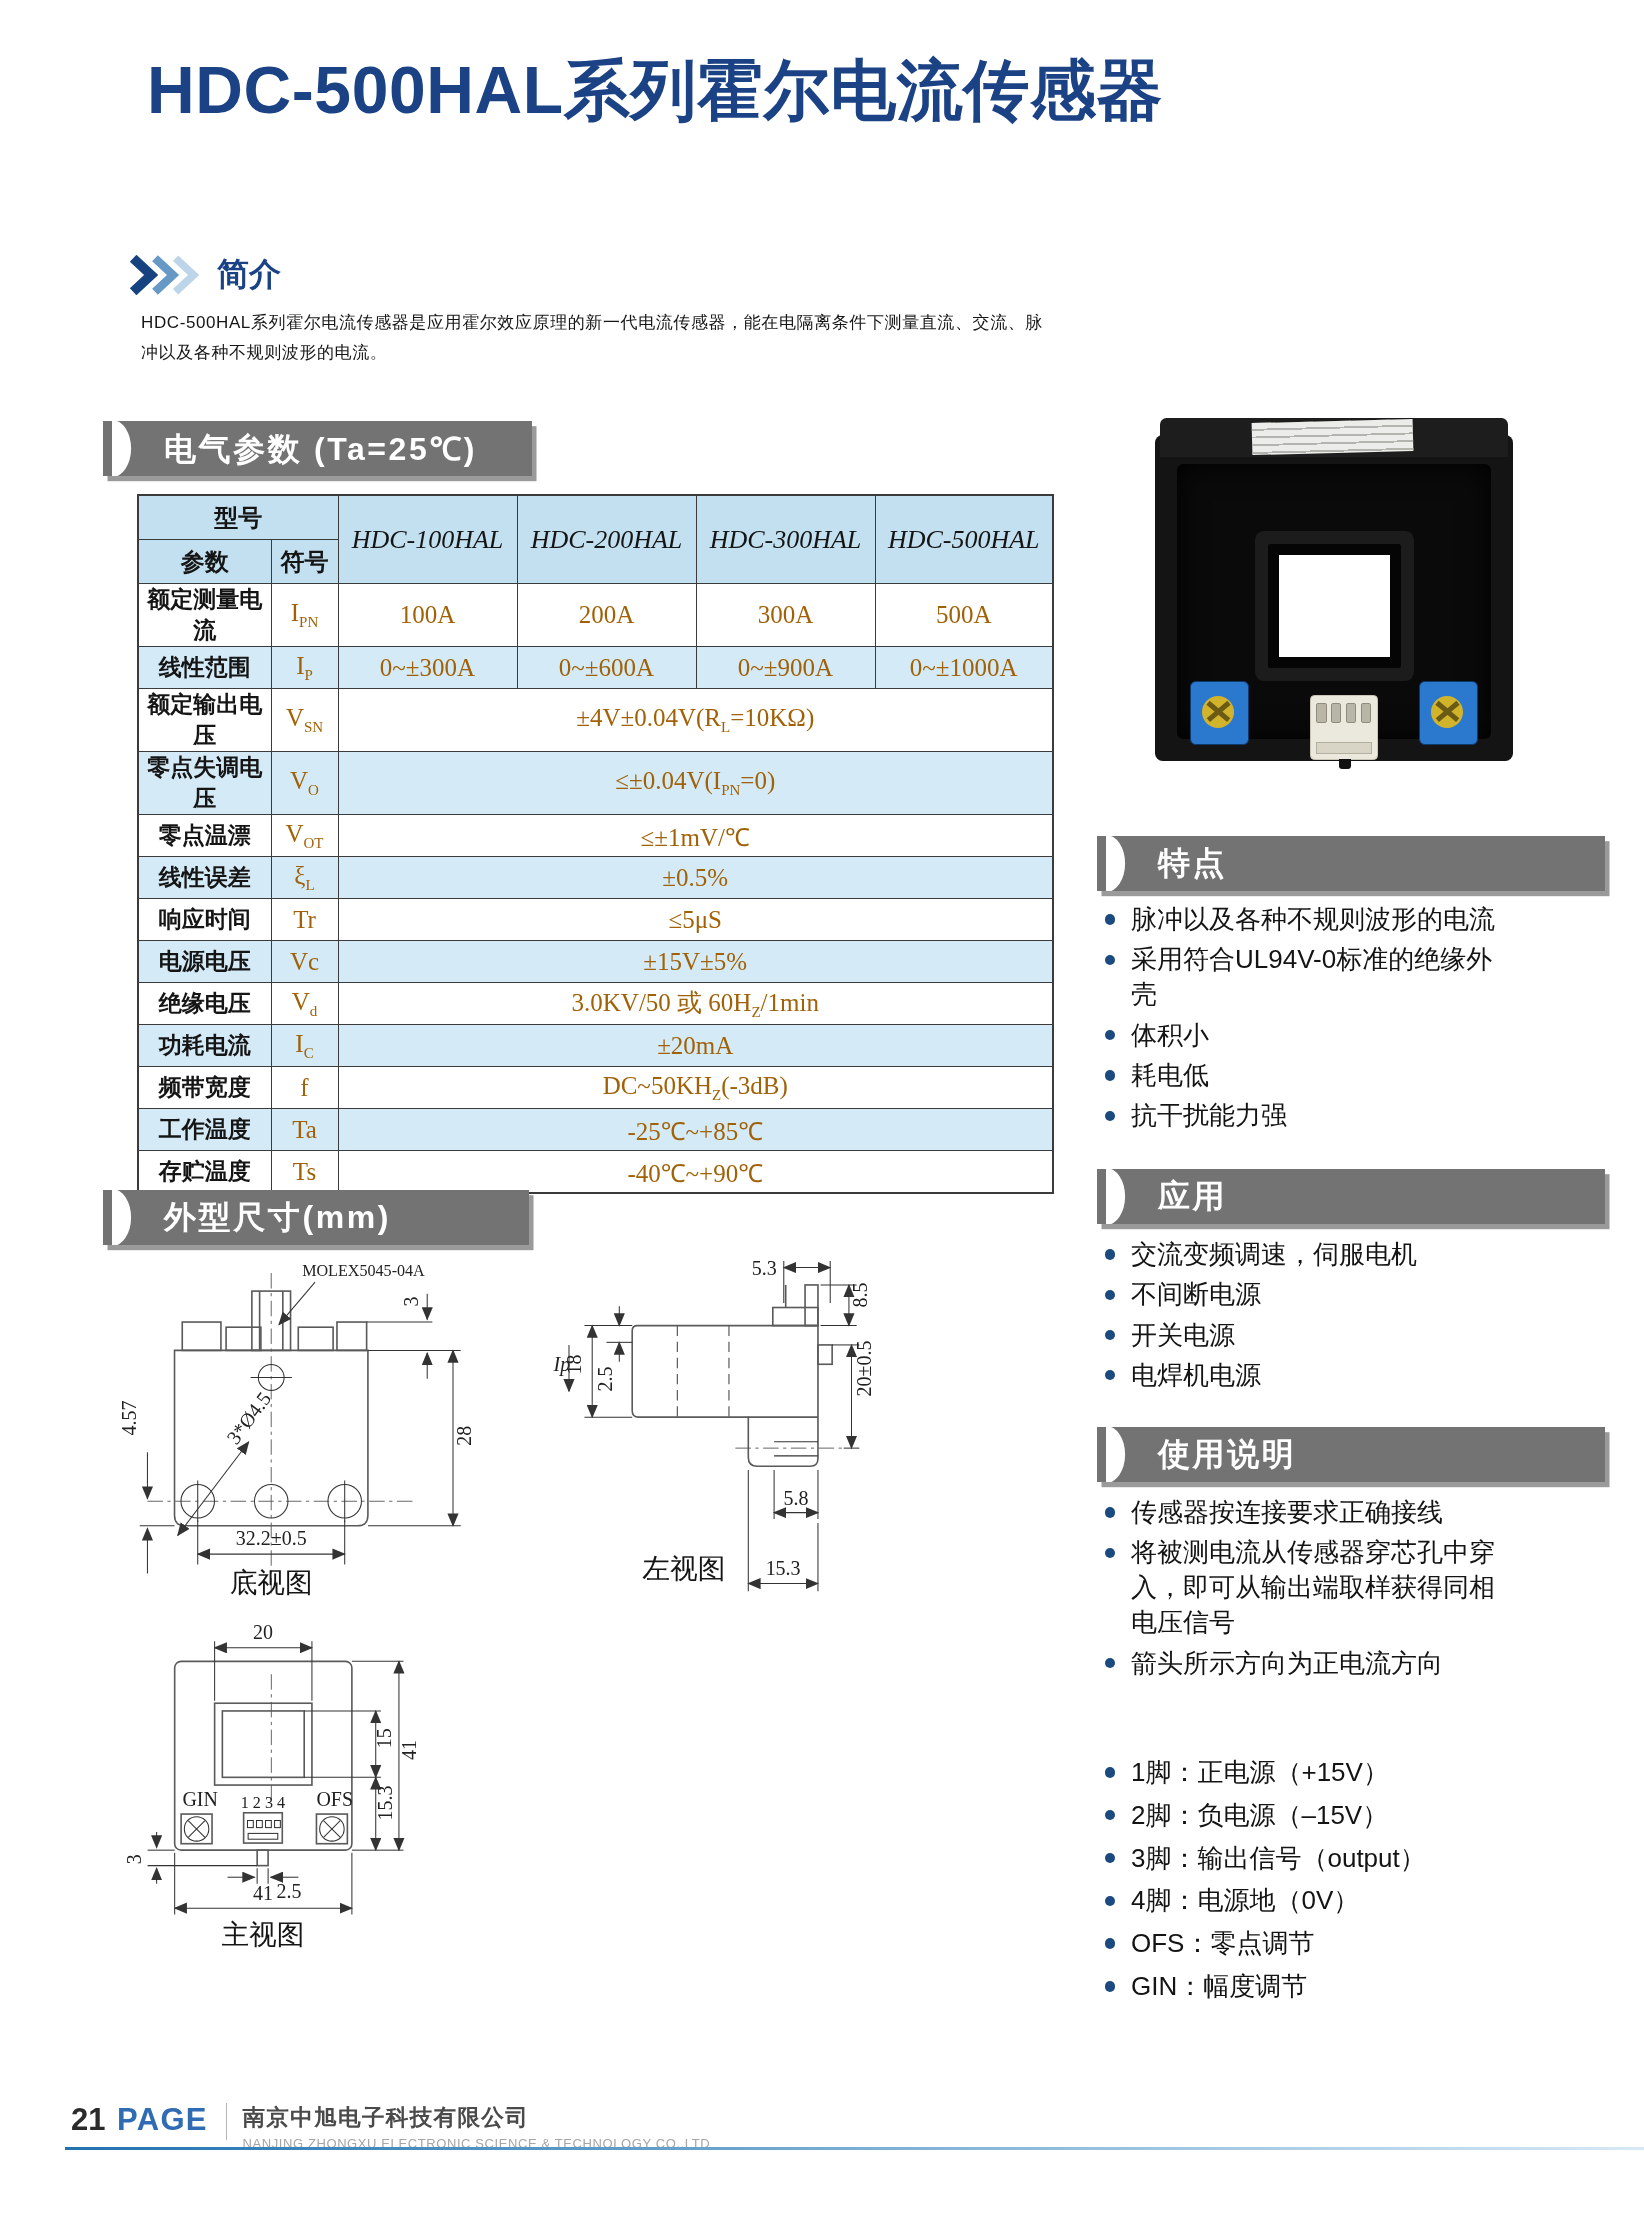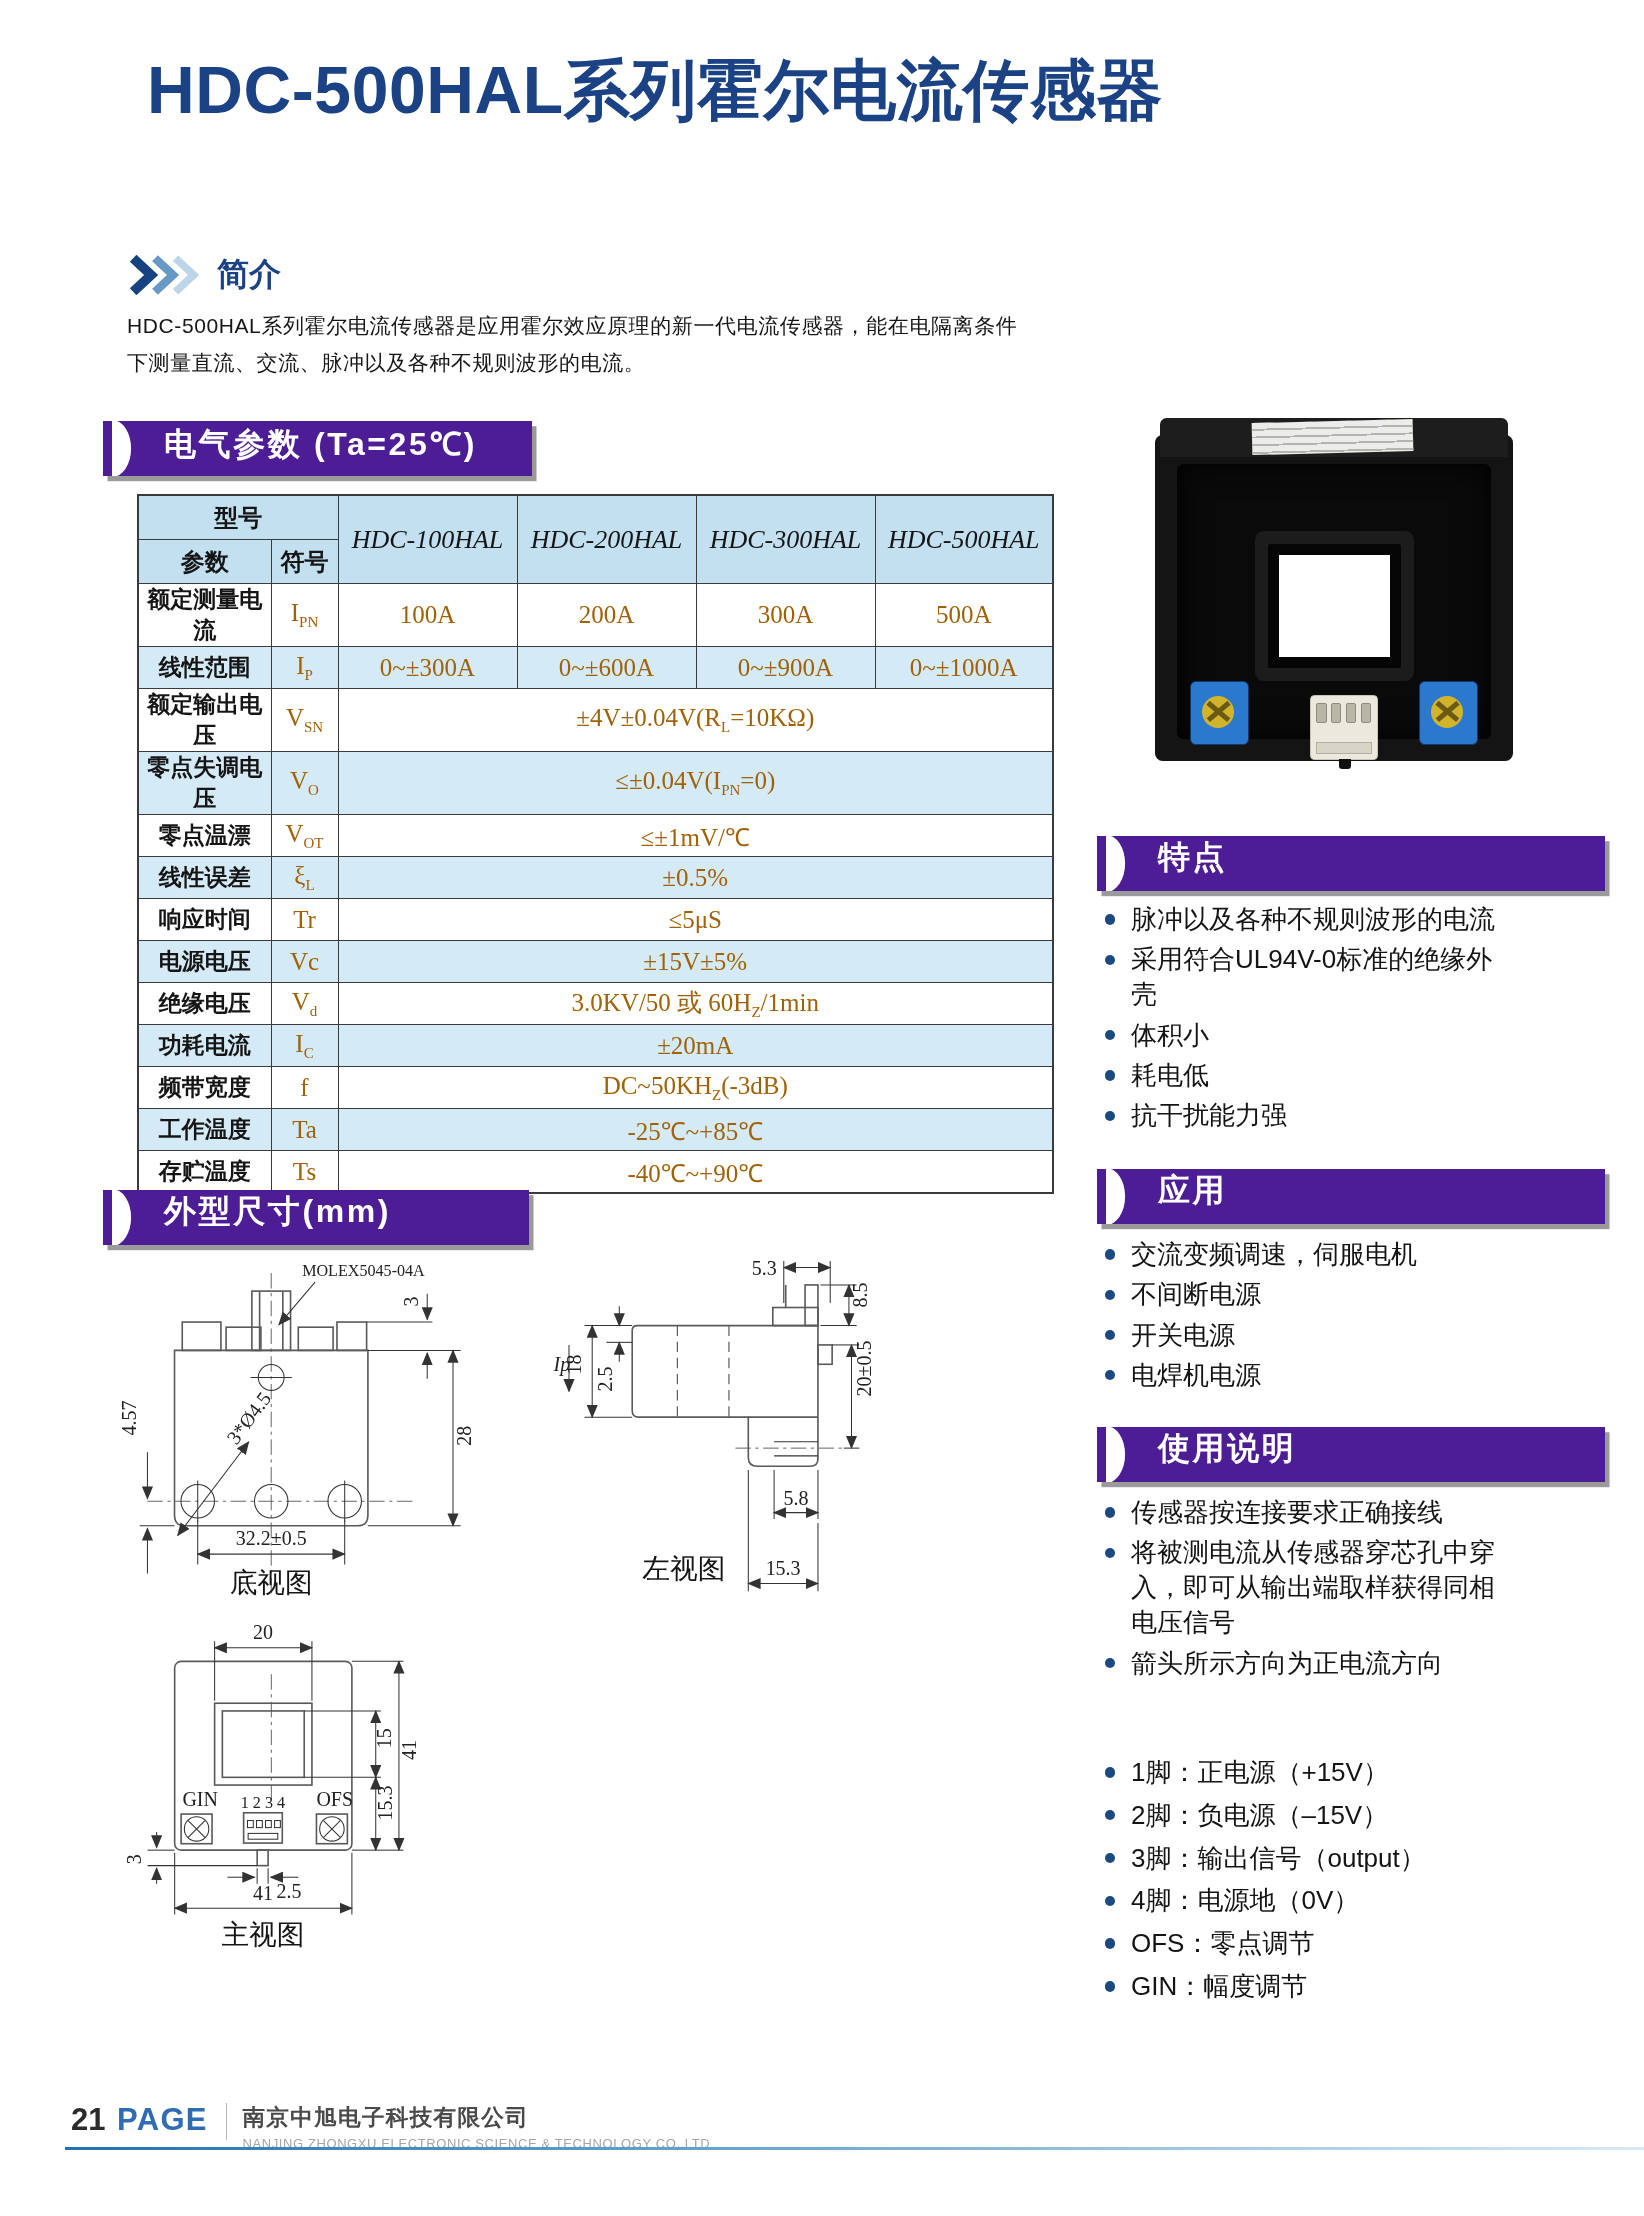--- a/index.html
+++ b/index.html
@@ -6,26 +6,26 @@
   #page{position:relative;width:1645px;height:2216px;background:#ffffff;
         font-family:"Liberation Sans",sans-serif;overflow:hidden;color:#111;}
 
   
   #page-title{position:absolute;left:147px;top:46px;margin:0;font-size:66px;font-weight:bold;
               color:#1a4284;letter-spacing:0.6px;white-space:nowrap;}
 
   .intro-head{position:absolute;left:128px;top:253px;display:flex;align-items:center;gap:17px;}
   .intro-head .ih-label{font-size:32px;font-weight:bold;color:#1a4284;}
 
-  .intro-text{position:absolute;left:127px;top:308px;width:903px;margin:0;
-              font-size:21px;line-height:1.75;color:#161616;letter-spacing:0.6px;}
-
-  
-  .bar{position:absolute;height:55px;background:#4c1d95;box-shadow:4.5px 5.2px 0 #9a9a9a;
-       display:flex;}
+  .intro-text{position:absolute;left:141px;top:308px;width:903px;margin:0;
+              font-size:17px;line-height:1.75;color:#161616;letter-spacing:0.6px;}
+
+  
+  .bar{position:absolute;height:55px;background:#737373;box-shadow:4.5px 5.2px 0 #9a9a9a;
+       display:flex;align-items:center;}
   .bar::before{content:'';position:absolute;left:9px;top:0;width:24.5px;height:100%;
        background:#fff;clip-path:ellipse(78% 52% at 0% 50%);}
   .bar .bt{margin-left:61px;font-size:32px;font-weight:bold;color:#fff;letter-spacing:2.6px;white-space:nowrap;}
   #bar-elec{left:103px;top:421px;width:429px;}
   #bar-dim {left:103px;top:1190px;width:426px;}
   .rbar{left:1097px;width:508px;}
   #bar-feat {top:836px;}
   #bar-app  {top:1169px;}
   #bar-usage{top:1427px;}
   #bar-conn {top:1680px;}

